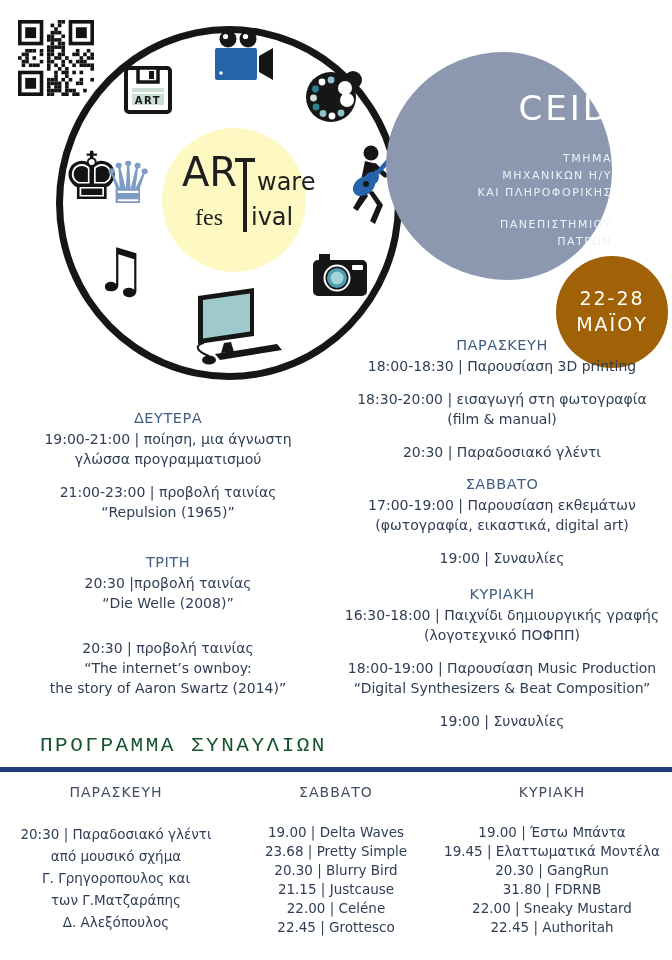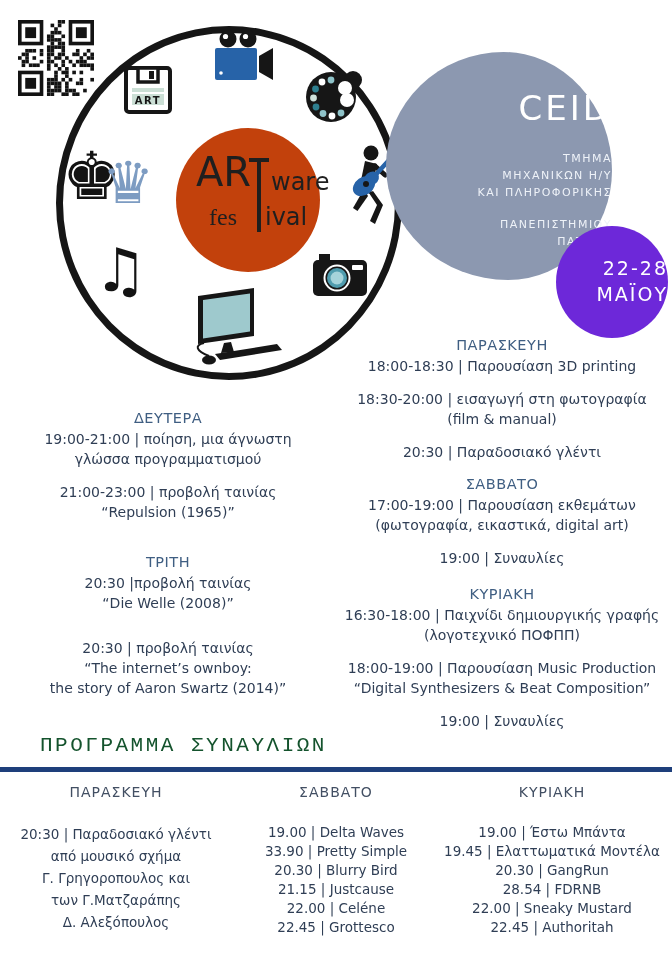--- a/index.html
+++ b/index.html
@@ -10,21 +10,21 @@
   }
   .abs{position:absolute;}
 
   
   .qr{left:18px;top:20px;width:76px;height:76px;}
 
   
   .big-circle{left:56px;top:26px;width:332px;height:340px;border:7px solid #161616;border-radius:50%;background:#fff;}
 
   
-  .mint-circle{left:176px;top:128px;width:144px;height:144px;background:#c2410c;border-radius:50%;}
+  .mint-circle{left:162px;top:128px;width:144px;height:144px;background:#fef9c3;border-radius:50%;}
   .logo-ar{left:20px;top:24px;font-size:40px;color:#1f1f1f;line-height:1;}
   .logo-tbar{left:73px;top:30px;width:20px;height:4px;background:#1f1f1f;}
   .logo-tstem{left:81px;top:30px;width:4px;height:74px;background:#1f1f1f;}
   .logo-ware{left:95px;top:42px;font-size:24px;color:#1f1f1f;line-height:1;}
   .logo-fes{left:33px;top:77px;font-size:24px;color:#1f1f1f;line-height:1;font-family:Liberation Serif, serif;}
   .logo-ival{left:89px;top:77px;font-size:24px;color:#1f1f1f;line-height:1;}
 
   
   .icon-floppy{left:122px;top:64px;}
   .icon-video{left:213px;top:28px;}
@@ -38,22 +38,22 @@
   .icon-camera{left:312px;top:252px;}
 
   
   .ceid-circle{left:386px;top:52px;width:226px;height:228px;background:#8c98b0;
     border-radius:52% 48% 46% 54% / 50% 52% 48% 50%;text-align:right;}
   .ceid-title{margin-top:36px;font-size:34px;letter-spacing:3px;color:#ffffff;}
   .ceid-dept{margin-top:22px;font-size:11px;line-height:17px;letter-spacing:1.5px;color:#eef2f8;white-space:pre-line;}
   .ceid-univ{margin-top:15px;font-size:11px;line-height:17px;letter-spacing:1.5px;color:#eef2f8;white-space:pre-line;}
 
   
-  .date-circle{left:556px;top:226px;width:112px;height:112px;background:#6d28d9;border-radius:50%;
-    text-align:right;color:#fff;}
+  .date-circle{left:556px;top:256px;width:112px;height:112px;background:#a16207;border-radius:50%;
+    text-align:center;color:#fff;}
   .date-line1{margin-top:29px;font-size:19px;letter-spacing:2px;line-height:26px;}
   .date-line2{font-size:19px;letter-spacing:2px;line-height:26px;}
 
   
   .sched{position:absolute;text-align:center;}
   .sched .day{font-size:14.5px;color:#3f5e82;margin-bottom:3px;letter-spacing:.5px;}
   .sched .entry{font-size:14px;line-height:20px;color:#2f3e55;white-space:pre-line;margin-bottom:13px;}
   #blk-mon{left:8px;top:410px;width:320px;}
   #blk-tue{left:8px;top:554px;width:320px;}
   #blk-thu{left:8px;top:638px;width:320px;}
@@ -367,32 +367,32 @@
         <div class="line">από μουσικό σχήμα</div>
         <div class="line">Γ. Γρηγοροπουλος και</div>
         <div class="line">των Γ.Ματζαράπης</div>
         <div class="line">Δ. Αλεξόπουλος</div>
       </div>
   </div>
   <div class="concert-col tight" id="ccol-sat">
     <div class="day">ΣΑΒΒΑΤΟ</div>
     <div>
         <div class="line">19.00 | Delta Waves</div>
-        <div class="line">33.90 | Pretty Simple</div>
+        <div class="line">23.68 | Pretty Simple</div>
         <div class="line">20.30 | Blurry Bird</div>
         <div class="line">21.15 | Justcause</div>
         <div class="line">22.00 | Celéne</div>
         <div class="line">22.45 | Grottesco</div>
       </div>
   </div>
   <div class="concert-col tight" id="ccol-sun">
     <div class="day">ΚΥΡΙΑΚΗ</div>
     <div>
         <div class="line">19.00 | Έστω Μπάντα</div>
         <div class="line">19.45 | Ελαττωματικά Μοντέλα</div>
         <div class="line">20.30 | GangRun</div>
-        <div class="line">28.54 | FDRNB</div>
+        <div class="line">31.80 | FDRNB</div>
         <div class="line">22.00 | Sneaky Mustard</div>
         <div class="line">22.45 | Authoritah</div>
       </div>
   </div>
 
 </div>
 
 </body></html>

